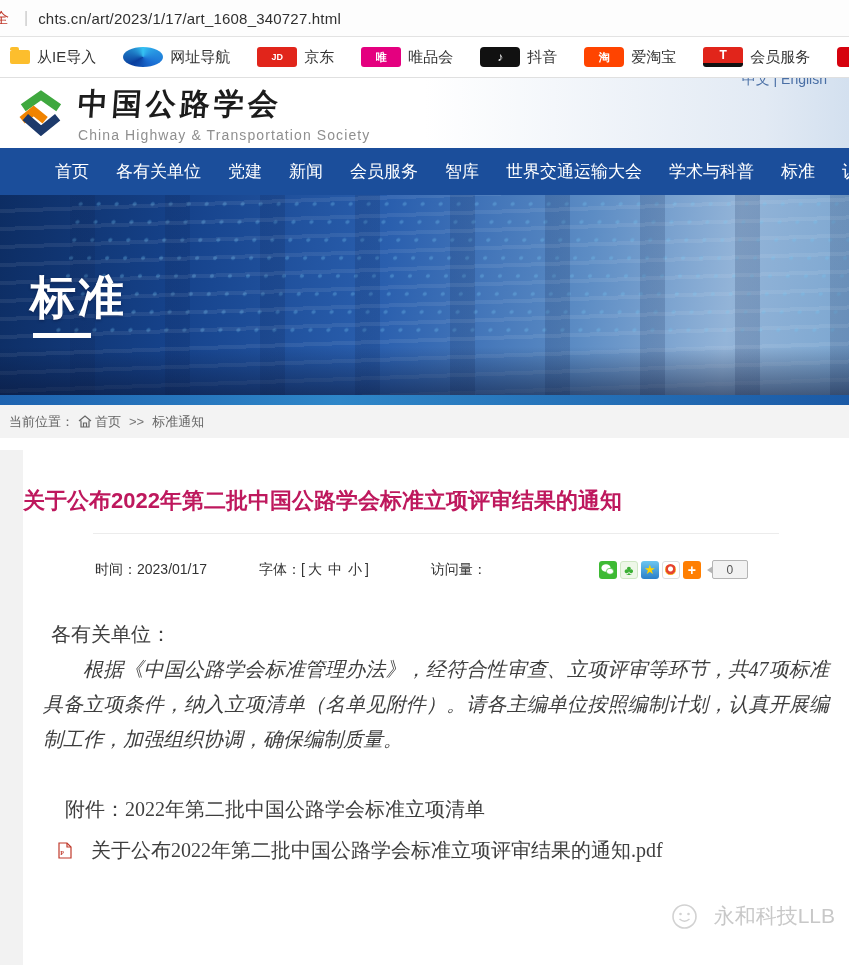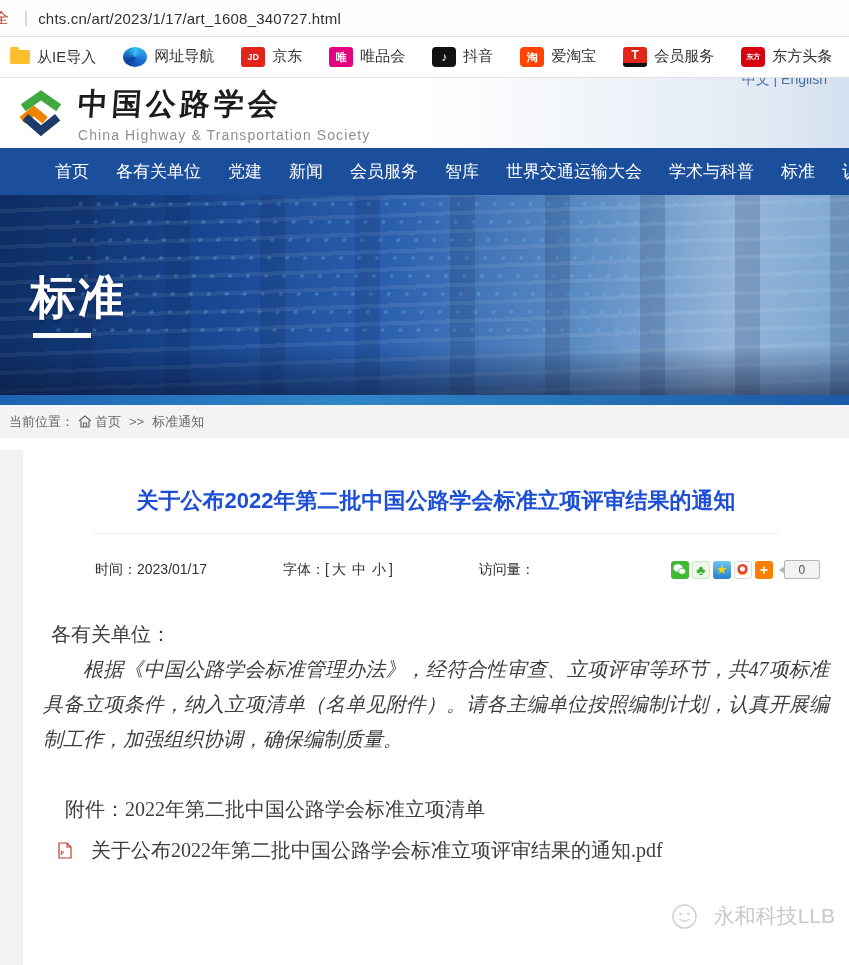--- a/index.html
+++ b/index.html
@@ -9,22 +9,22 @@
   
   .addressbar { height:37px; background:#fdfdfd; border-bottom:1px solid #e3e3e3;
     display:flex; align-items:center; font-size:15px; color:#333; overflow:hidden; }
   .sec-label { color:#c0392b; margin-left:-6px; width:30px; overflow:hidden; white-space:nowrap; }
   .addr-sep { color:#c9c9c9; margin:0 10px 0 0; font-size:16px; }
   .url-text { color:#303030; letter-spacing:.2px; }
 
   
   .bookmarks { height:41px; background:#ffffff; border-bottom:1px solid #e0e0e0;
     display:flex; align-items:center; padding-left:10px; gap:27px; overflow:hidden; white-space:nowrap; }
-  .bm { display:flex; align-items:flex-start; gap:7px; font-size:15px; color:#333; cursor:pointer; flex:none; }
-  .bm-ic { width:24px; height:20px; display:flex; align-items:center; justify-content:center;
+  .bm { display:flex; align-items:flex-end; gap:7px; font-size:15px; color:#333; cursor:pointer; flex:none; }
+  .bm-ic { width:40px; height:20px; display:flex; align-items:center; justify-content:center;
     font-weight:bold; color:#fff; flex:none; }
   .ic-folder { width:20px; height:14px; background:#fcbe2d; border-radius:2px; position:relative; align-self:center; }
   .ic-folder::before { content:""; position:absolute; top:-3px; left:0; width:9px; height:3px;
     background:#fcbe2d; border-radius:2px 2px 0 0; }
   .ic-edge { border-radius:50%; background:conic-gradient(#35c3f3,#1b6fd4,#0a3e9e,#35c3f3); }
   .ic-jd { background:#e1251b; border-radius:3px; font-size:9px; }
   .ic-vip { background:#e4007f; border-radius:3px; font-size:11px; }
   .ic-dy { background:#111; border-radius:4px; font-size:12px; }
   .ic-tb { background:#ff4400; border-radius:4px; font-size:11px; }
   .ic-tm { background:#e1251b; border-radius:3px; font-size:12px; border-bottom:4px solid #111; }
@@ -64,23 +64,23 @@
 
   
   .breadcrumb { height:33px; background:#f3f3f3; display:flex; align-items:center;
     padding-left:9px; font-size:13px; color:#666; gap:4px; }
   .crumb-home { display:flex; align-items:center; gap:3px; cursor:pointer; color:#666; }
   .crumb-sep { margin:0 4px; color:#777; }
 
   
   .main { height:527px; background:#f2f2f2; }
   .card { margin:12px 0 0 23px; width:826px; height:515px; background:#fff; position:relative; overflow:hidden; }
-  .article-title { padding-top:36px; text-align:center; font-size:22px; font-weight:bold; color:#1d4ed8; }
+  .article-title { padding-top:36px; text-align:left; font-size:22px; font-weight:bold; color:#be185d; }
   .title-divider { height:1px; background:#ececec; margin:17px 70px 0; }
-  .meta-row { display:flex; align-items:center; margin:26px 0 0 72px; font-size:14px; color:#333;gap:24px; }
+  .meta-row { display:flex; align-items:center; margin:26px 0 0 72px; font-size:14px; color:#333; }
   .meta-font { margin-left:52px; }
   .font-opt { cursor:pointer; margin:0 3px; }
   .meta-visits { margin-left:62px; }
   .share { margin-left:112px; display:flex; align-items:center; gap:3px; }
   .sh { width:18px; height:18px; border-radius:3px; display:flex; align-items:center;
     justify-content:center; cursor:pointer; font-size:12px; line-height:1; }
   .sh-wechat { background:#3eba34; color:#fff; font-size:11px; }
   .sh-clover { background:#eef7e8; color:#3cb035; border:1px solid #cfe7c4; font-size:14px; }
   .sh-qzone { background:linear-gradient(180deg,#6cc6f0,#2a7fc9); color:#ffd400; font-size:13px; }
   .sh-weibo { background:#fff; border:1px solid #ddd; }

